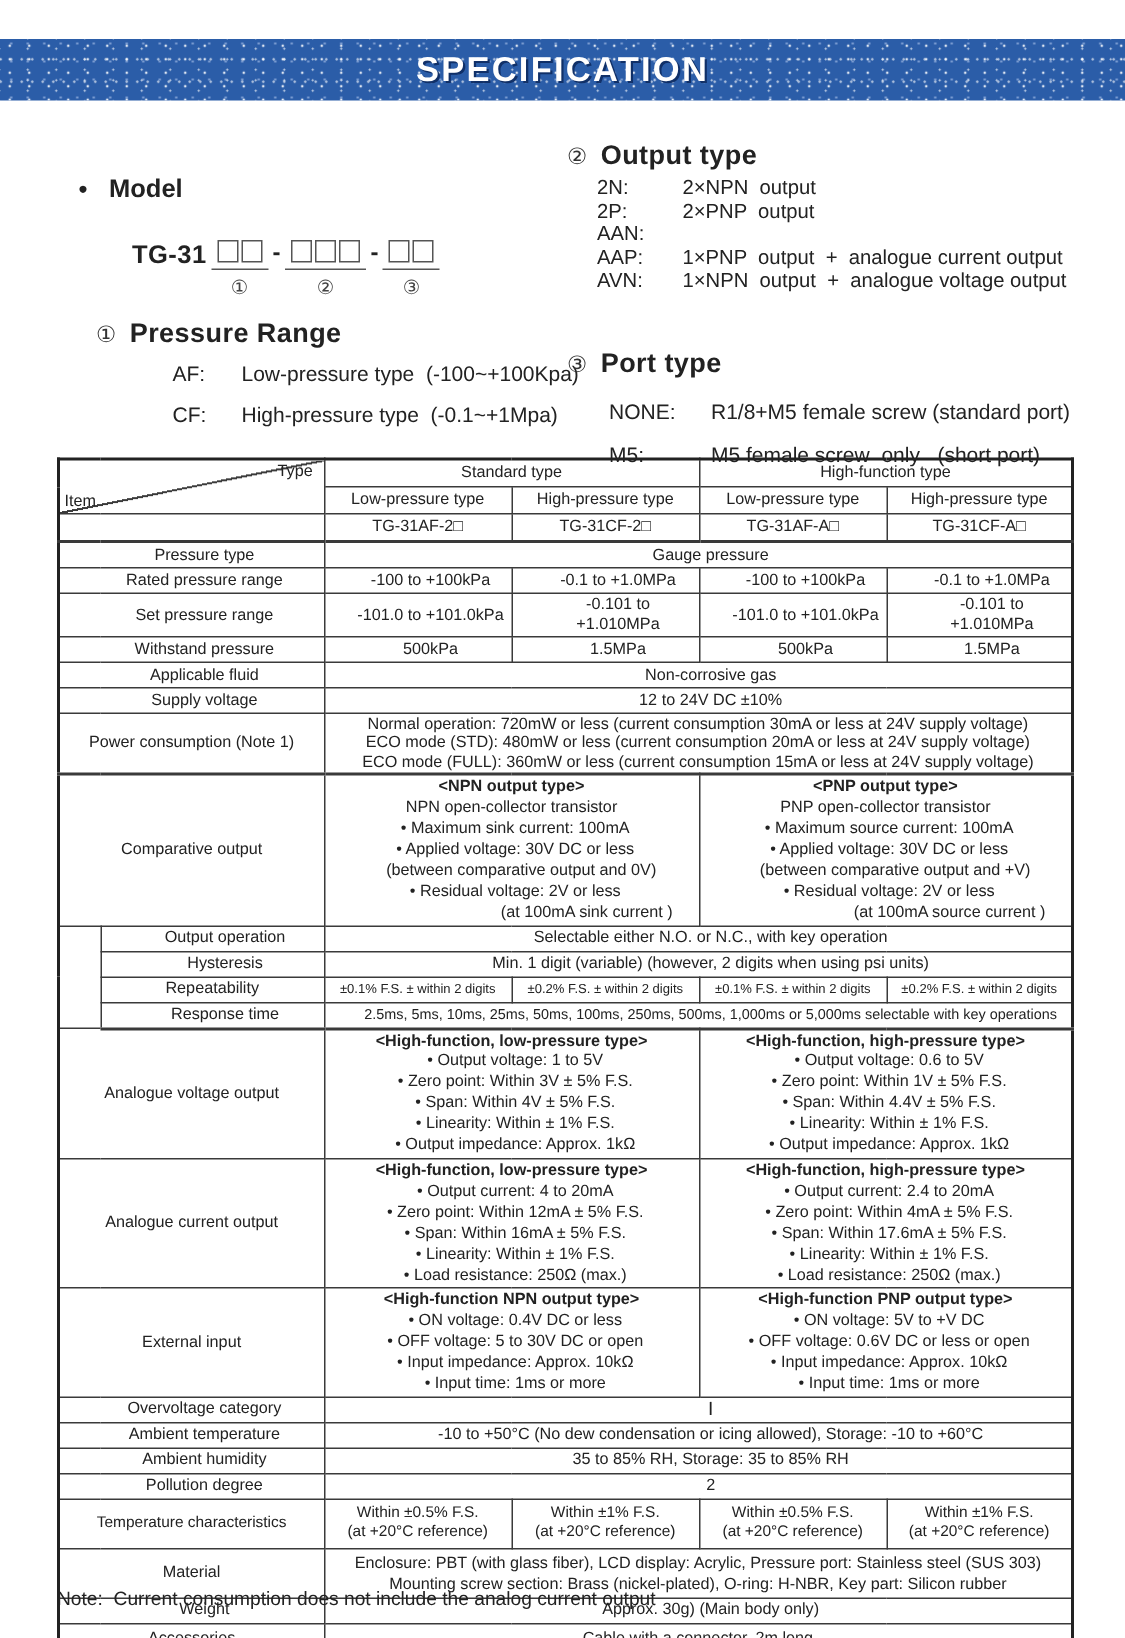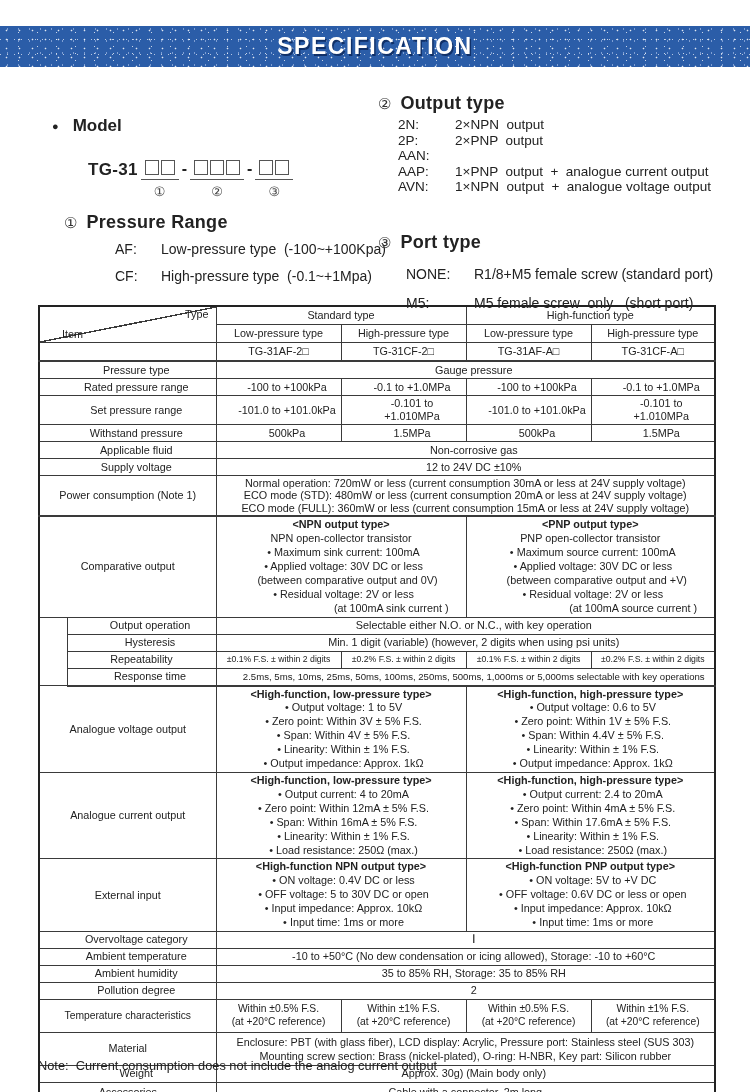--- a/index.html
+++ b/index.html
@@ -56,21 +56,21 @@
   .spec-wrap {position:absolute; left:38px; top:305px;}
   table.spec {border-collapse:collapse; table-layout:fixed; width:676px; font-size:10.8px; border:2.5px solid #222;}
   table.spec td {border:1px solid #3a3a3a; padding:1px 3px; text-align:center; vertical-align:middle; line-height:13px; overflow:hidden;}
   td.lab {text-align:left; padding-left:5px;}
   tr.hrow td {height:15px;}
   tr.srow td {height:14px;padding-left:20px;}
   tr.thick td {border-bottom-width:2px;}
   td.diag {position:relative; padding:0;
     background-image:linear-gradient(to bottom right, transparent calc(50% - 0.7px), #3a3a3a calc(50% - 0.7px), #3a3a3a calc(50% + 0.7px), transparent calc(50% + 0.7px));}
   td.diag .tp {position:absolute; top:1px; right:7px;}
-  td.diag .bt {position:absolute; bottom:1px; left:22px;}
+  td.diag .bt {position:absolute; bottom:1px; left:3px;}
   td.left4 {text-align:left; padding-left:6px;}
   td.left4 div {line-height:12.4px; white-space:nowrap;}
   td.big {text-align:left; vertical-align:top; padding:2px 4px 2px 7px;}
   td.big div {line-height:13.9px; white-space:nowrap;}
   td.big .t {font-weight:bold;}
   td.big .b {padding-left:5px;}
   td.big .c {padding-left:13px;}
   td.big .cr {text-align:right; padding-right:14px;}
   tr.sm td {font-size:8.7px; padding:1px 1px;}
   tr.resp td.val {font-size:9.6px;margin-left:12px;}

